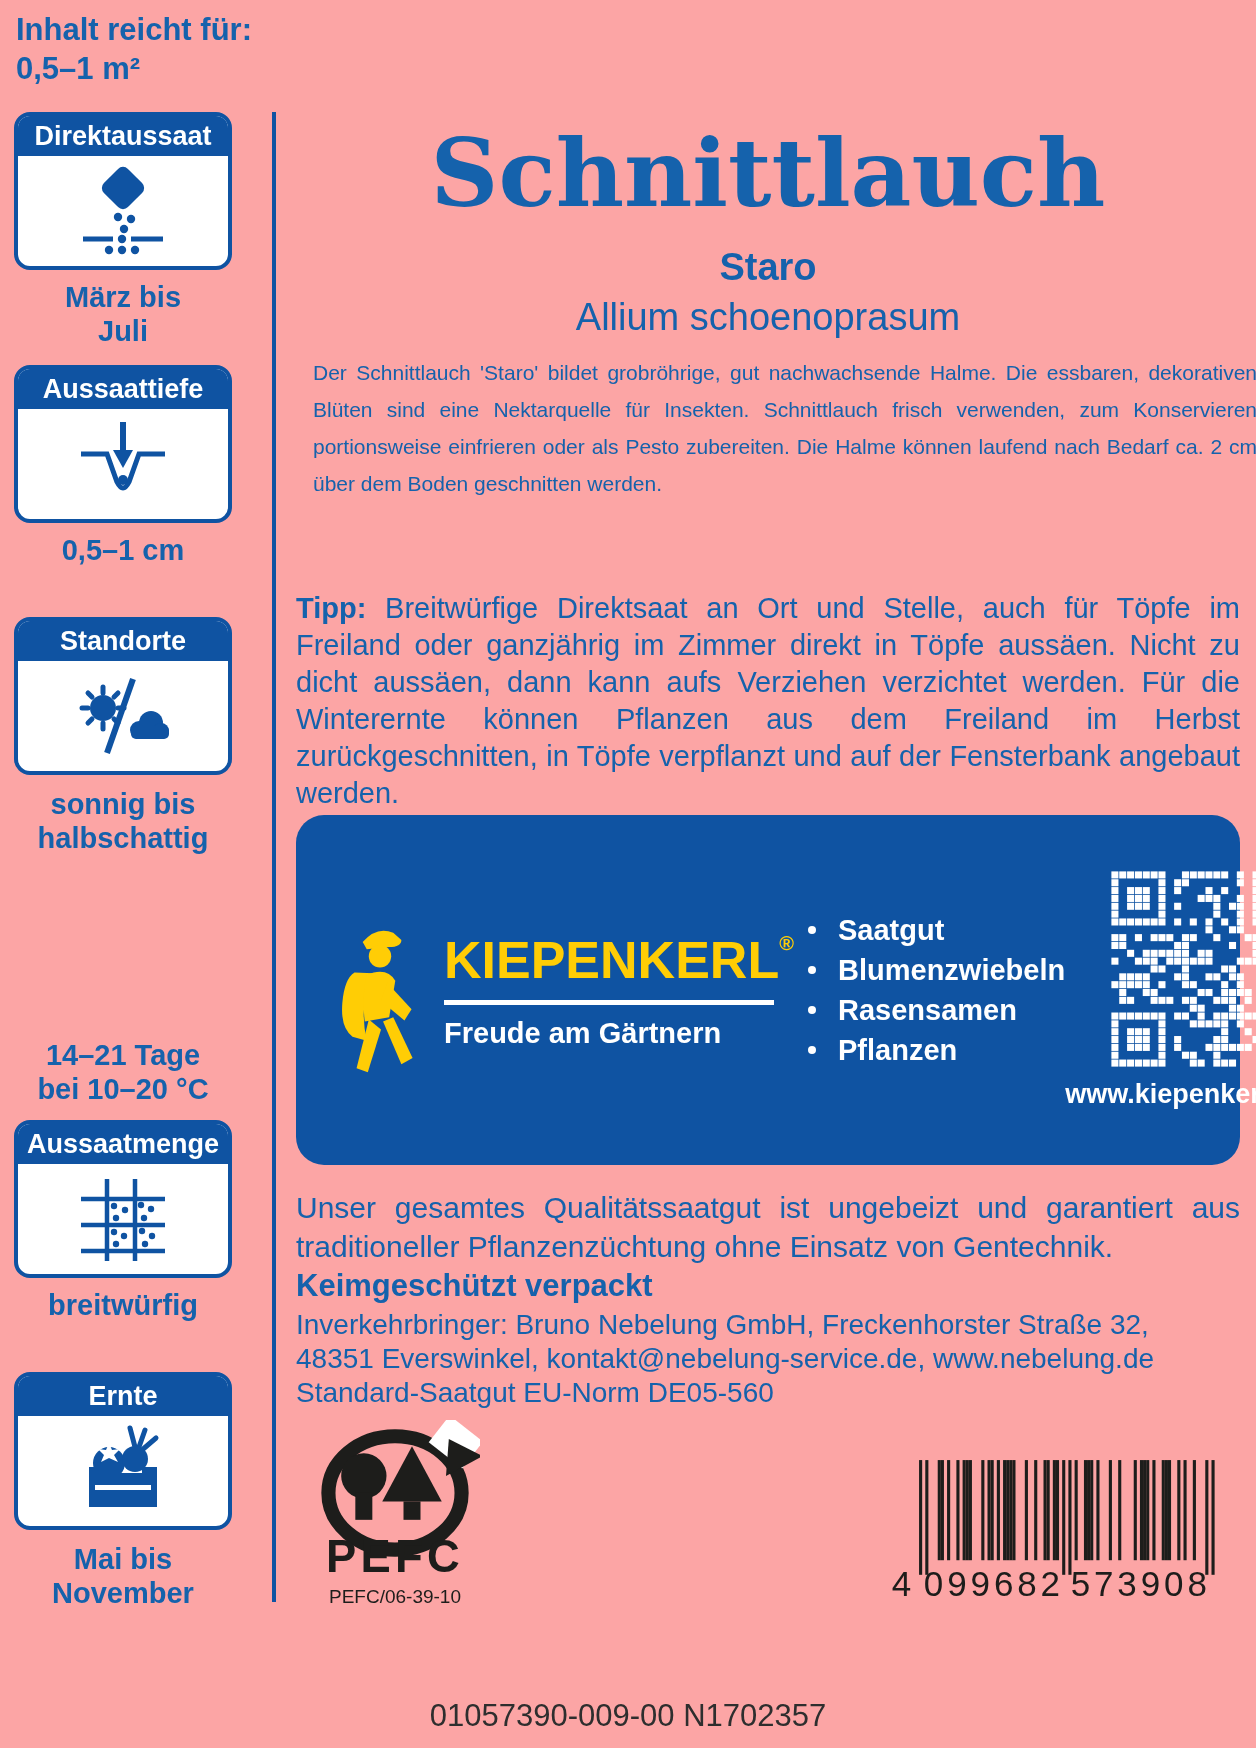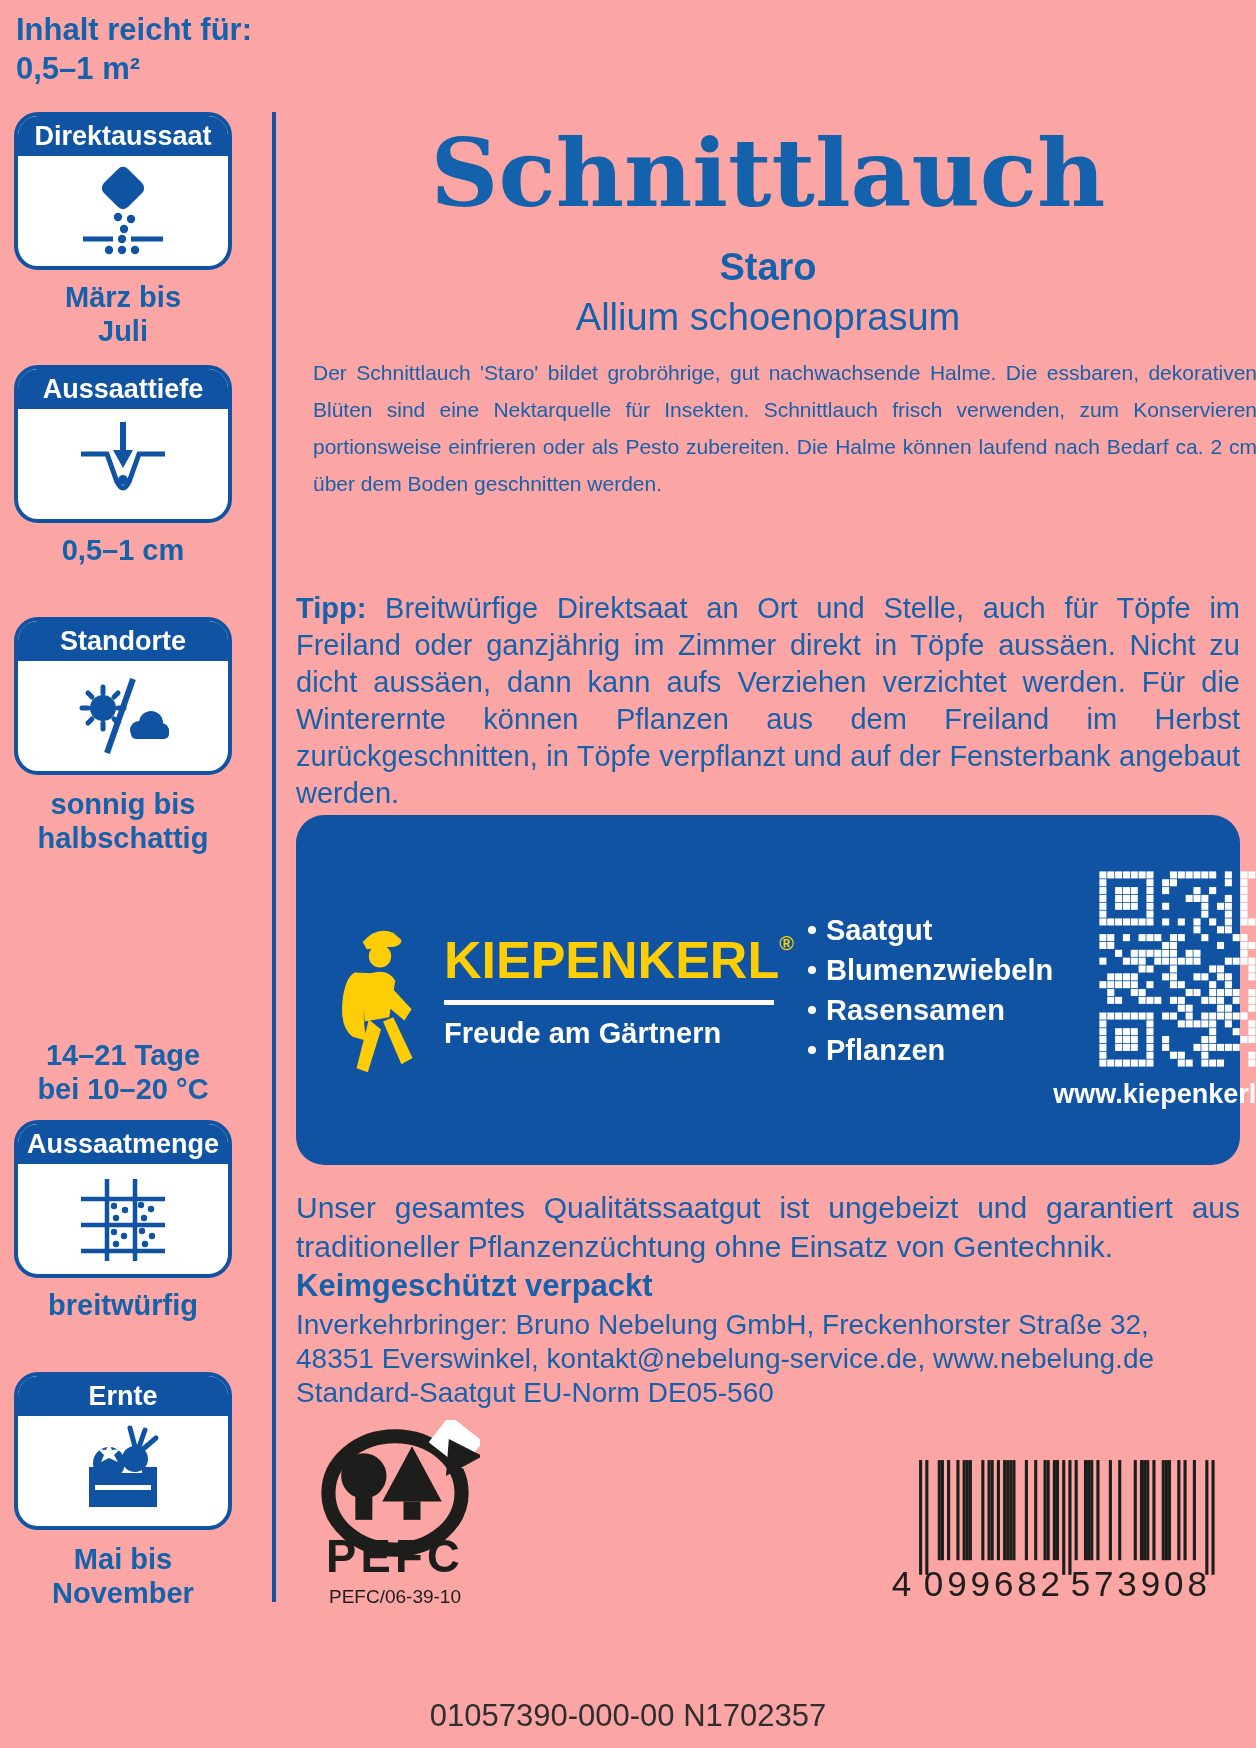--- a/index.html
+++ b/index.html
@@ -17,21 +17,21 @@
 
   
   .content-note { position:absolute; left:16px; top:10px; color:var(--textblue);
     font-size:31px; font-weight:600; line-height:39px; }
 
   
   .vdivider { position:absolute; left:272px; top:112px; width:4px; height:1490px; background:var(--blue); }
 
   
   .sb-item { position:absolute; left:14px; width:218px; }
-  .sb-box { width:218px; height:158px; border:4px solid var(--blue); border-radius:24px; background:#fff; overflow:hidden; }
+  .sb-box { width:218px; height:158px; border:4px solid var(--blue); border-radius:16px; background:#fff; overflow:hidden; }
   .sb-title { background:var(--blue); color:#fff; font-weight:bold; font-size:27px; text-align:center; height:40px; line-height:40px; }
   .sb-iconwrap { height:110px; display:flex; align-items:center; justify-content:center; }
   .sb-caption { position:absolute; left:14px; width:218px; text-align:center; color:var(--textblue);
     font-size:29px; font-weight:600; line-height:34px; }
   .title { position:absolute; left:296px; top:118px; width:944px; text-align:center; color:var(--textblue);
     font-family:"DejaVu Serif", serif; font-weight:bold; font-size:94px; line-height:110px; }
   .variety { position:absolute; left:296px; top:246px; width:944px; text-align:center; color:var(--textblue);
     font-size:38px; font-weight:bold; }
   .botanical { position:absolute; left:296px; top:296px; width:944px; text-align:center; color:var(--textblue);
     font-size:38px; font-weight:normal; }
@@ -44,21 +44,21 @@
   
   .brandbox { position:absolute; left:296px; top:815px; width:944px; height:350px; background:var(--blue);
     border-radius:28px; display:flex; align-items:center; padding:0 28px; }
   .figure { width:112px; height:222px; flex:0 0 auto; margin-top:14px; }
   .wordmark-block { margin-left:8px; width:330px; flex:0 0 auto; }
   .wordmark { color:var(--yellow); font-weight:bold; font-size:52px; letter-spacing:0px; white-space:nowrap;
     border-bottom:5px solid #fff; padding-bottom:10px; }
   .wordmark sup { font-size:20px; vertical-align:28px; }
   .slogan { color:#fff; font-weight:bold; font-size:29px; padding-top:12px; }
   .products { margin-left:34px; flex:0 0 auto; }
-  .product-row { display:flex; align-items:center; margin:7px 0; }
+  .product-row { display:flex; align-items:center; margin:7px 0;gap:12px; }
   .product-dot { width:8px; height:8px; border-radius:50%; background:#fff; margin-right:10px; flex:0 0 auto; }
   .product-label { color:#fff; font-weight:bold; font-size:29px; white-space:nowrap; }
   .qr-block { margin-left:auto; display:flex; flex-direction:column; align-items:flex-end; }
   .qr { width:196px; height:196px; }
   .website { color:#fff; font-weight:600; font-size:27px; margin-top:12px; }
 
   
   .quality { position:absolute; left:296px; top:1188px; width:944px; color:var(--textblue);
     font-size:30px; line-height:39px; text-align:justify; }
   .packnote { position:absolute; left:296px; top:1268px; width:944px; color:var(--textblue);
@@ -655,15 +655,15 @@
         <rect x="272.0" y="0" width="3.2" height="103"></rect>
         <rect x="281.6" y="0" width="3.2" height="103"></rect>
         <rect x="294.4" y="0" width="3.2" height="118"></rect>
         <rect x="300.8" y="0" width="3.2" height="118"></rect>
       </g>
     <text x="-28" y="140" font-family="Liberation Sans, sans-serif" font-size="36" fill="#1d1d1b">4</text>
     <text x="77" y="140" text-anchor="middle" font-family="Liberation Sans, sans-serif" font-size="36" letter-spacing="4" fill="#1d1d1b">099682</text>
     <text x="228" y="140" text-anchor="middle" font-family="Liberation Sans, sans-serif" font-size="36" letter-spacing="4" fill="#1d1d1b">573908</text>
   </svg>
 
-  <div class="footer-code">01057390-000-00 N1702357</div>
+  <div class="footer-code">01057390-009-00 N1702357</div>
 
 </div>
 
 </body></html>

